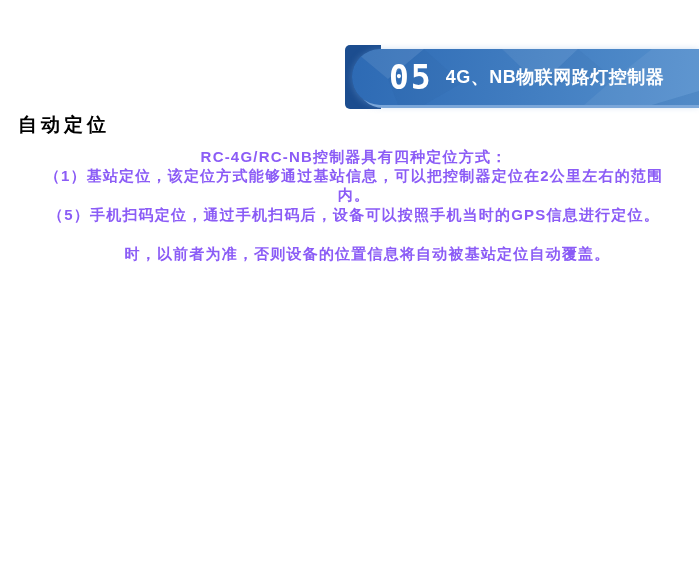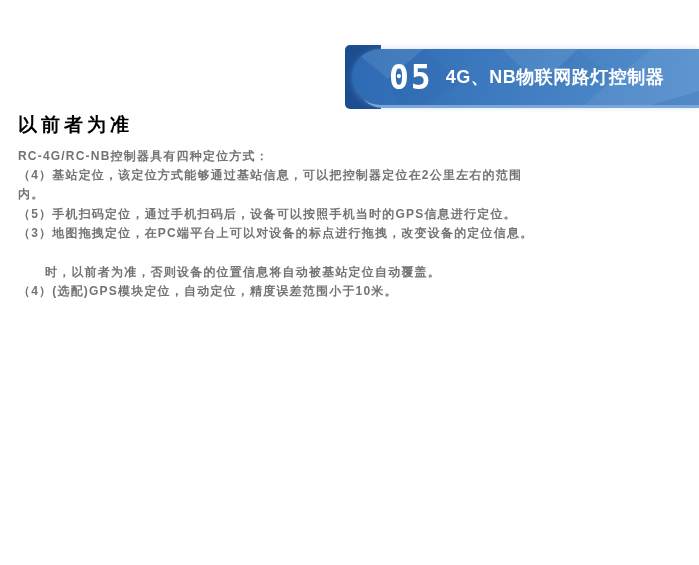--- a/index.html
+++ b/index.html
@@ -35,22 +35,22 @@
     letter-spacing:.5px;white-space:nowrap;position:relative;z-index:2;
   }
   
   .section-title{
     position:absolute;left:18px;top:112px;margin:0;
     font-size:19px;font-weight:bold;color:#000000;letter-spacing:4px;
   }
   
   .body-text{
     position:absolute;left:18px;top:147px;width:672px;
-    font-size:12px;font-weight:bold;color:#737373;
-    line-height:19.2px;letter-spacing:1.2px;
+    font-size:15px;font-weight:bold;color:#8b5cf6;
+    line-height:19.2px;letter-spacing:1.2px;text-align:center;
   }
   .body-text .line{white-space:nowrap;}
   .body-text .indent{padding-left:27px;margin-top:20px;}
 </style>
 </head>
 <body>
 
 <div>
   <div class="banner-tab"></div>
   <div class="banner-under"></div>
@@ -61,23 +61,21 @@
       <polygon points="150,0 226,0 188,36" fill="rgba(255,255,255,0.07)"></polygon>
       <polygon points="188,36 226,0 262,30" fill="rgba(10,50,110,0.05)"></polygon>
       <polygon points="262,30 300,0 347,0 347,42 300,56 232,56" fill="rgba(255,255,255,0.06)"></polygon>
       <polygon points="300,56 347,42 347,56" fill="rgba(10,50,110,0.06)"></polygon>
     </svg>
     <span class="chap-num">05</span>
     <span class="chap-title">4G、NB物联网路灯控制器</span>
   </div>
 </div>
 
-<h1 class="section-title">以前者为准</h1>
+<h1 class="section-title">自动定位</h1>
 
 <div class="body-text">
   <div class="line">RC-4G/RC-NB控制器具有四种定位方式：</div>
-  <div class="line">（4）基站定位，该定位方式能够通过基站信息，可以把控制器定位在2公里左右的范围</div>
+  <div class="line">（1）基站定位，该定位方式能够通过基站信息，可以把控制器定位在2公里左右的范围</div>
   <div class="line">内。</div>
   <div class="line">（5）手机扫码定位，通过手机扫码后，设备可以按照手机当时的GPS信息进行定位。</div>
-  <div class="line">（3）地图拖拽定位，在PC端平台上可以对设备的标点进行拖拽，改变设备的定位信息。</div>
   <div class="line indent">时，以前者为准，否则设备的位置信息将自动被基站定位自动覆盖。</div>
-  <div class="line">（4）(选配)GPS模块定位，自动定位，精度误差范围小于10米。</div>
 </div>
 
 </body></html>

